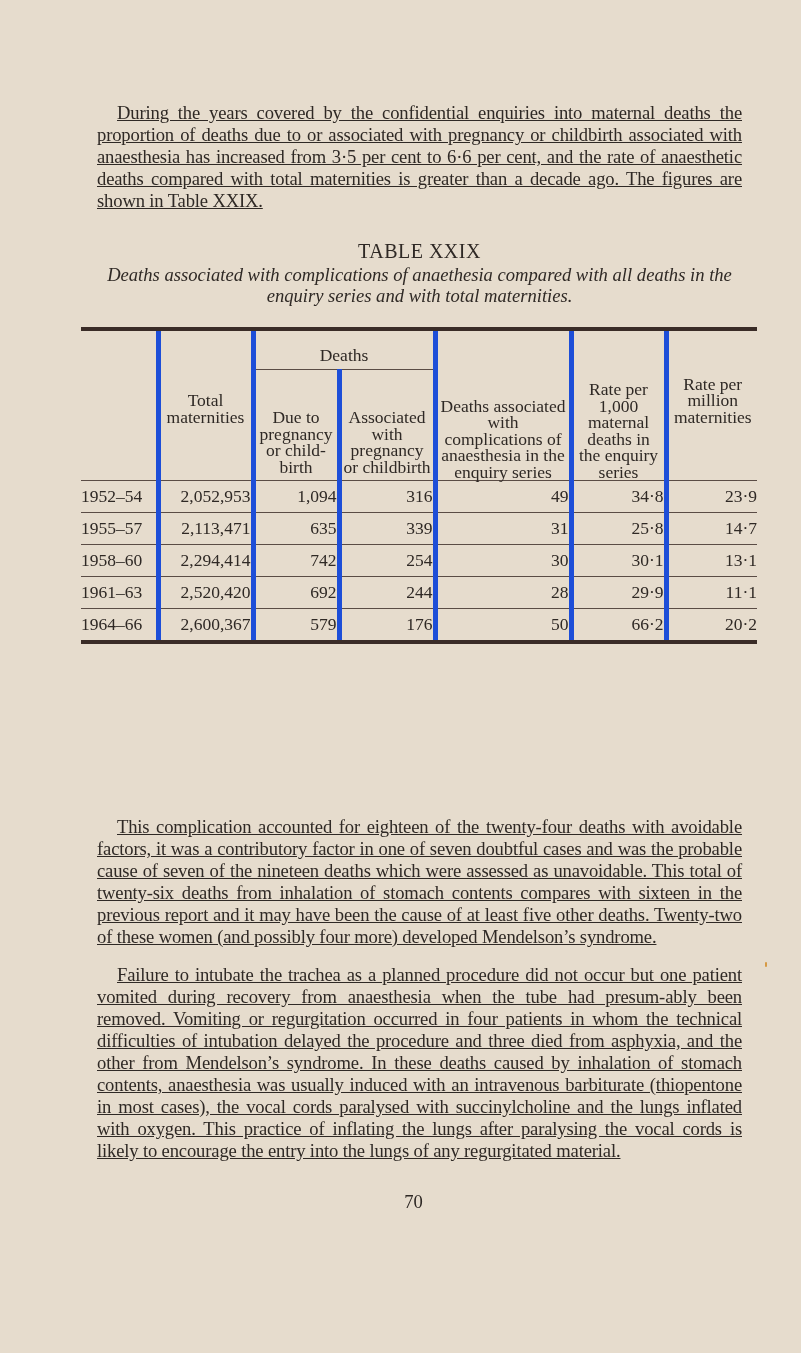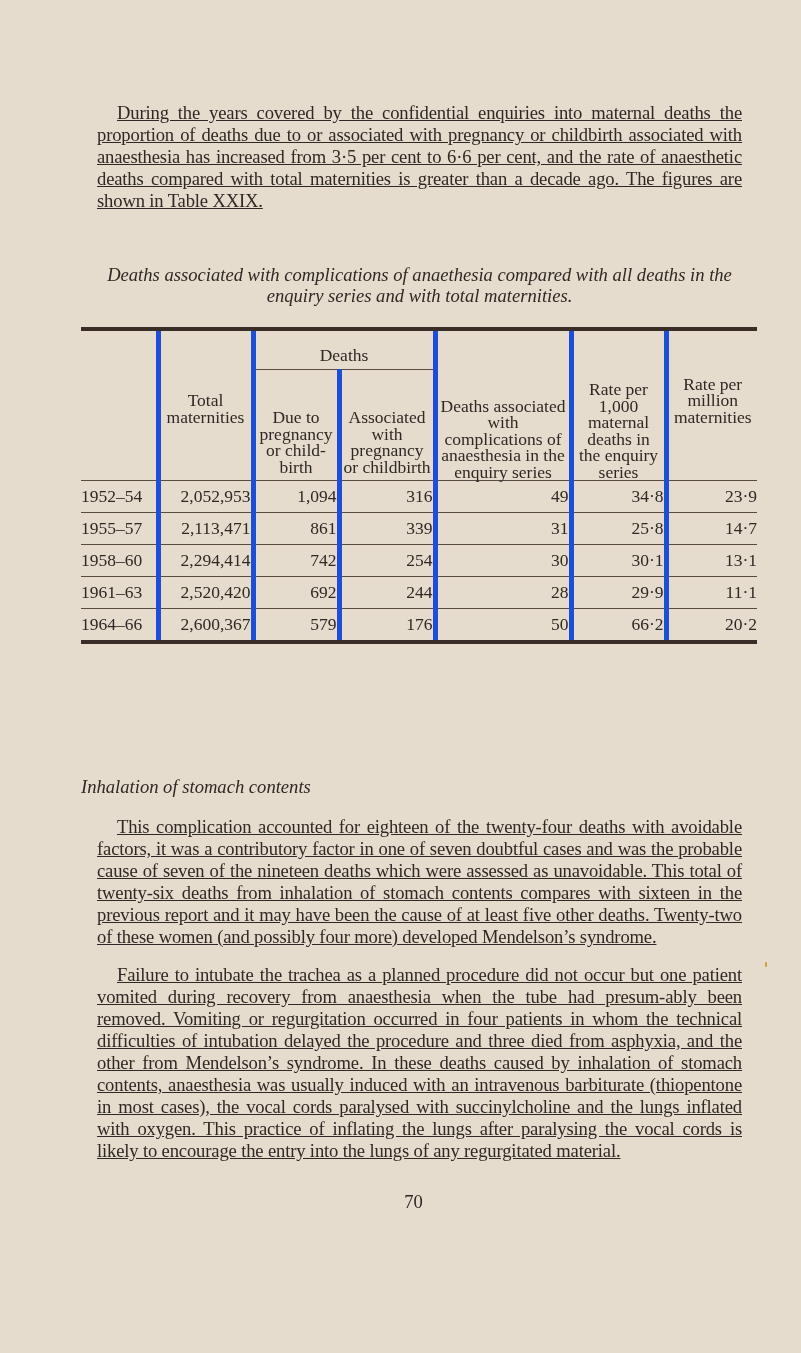--- a/index.html
+++ b/index.html
@@ -53,20 +53,21 @@
 </style>
 </head>
 <body>
 
 <div class="page">
 
   <div class="body-text" id="intro">
     <p>During the years covered by the confidential enquiries into maternal deaths the proportion of deaths due to or associated with pregnancy or childbirth associated with anaesthesia has increased from 3·5 per cent to 6·6 per cent, and the rate of anaesthetic deaths compared with total maternities is greater than a decade ago. The figures are shown in Table XXIX.</p>
   </div>
 
+  <div class="table-title">TABLE XXIX</div>
   <div class="table-caption">Deaths associated with complications of anaethesia compared with all deaths in the enquiry series and with total maternities.</div>
 
   <div class="tbl-wrap">
     <div class="rule-thick"></div>
     <table class="data">
       <colgroup>
         <col style="width:77px">
           <col style="width:95px">
           <col style="width:86px">
         <col style="width:96px">
@@ -94,21 +95,21 @@
           <td class="vl">2,052,953</td>
           <td class="vl">1,094</td>
           <td class="vl">316</td>
           <td class="vl">49</td>
           <td class="vl">34·8</td>
           <td class="vl">23·9</td>
         </tr>
         <tr>
           <td class="yr">1955–57</td>
           <td class="vl">2,113,471</td>
-          <td class="vl">861</td>
+          <td class="vl">635</td>
           <td class="vl">339</td>
           <td class="vl">31</td>
           <td class="vl">25·8</td>
           <td class="vl">14·7</td>
         </tr>
         <tr>
           <td class="yr">1958–60</td>
           <td class="vl">2,294,414</td>
           <td class="vl">742</td>
           <td class="vl">254</td>
@@ -133,21 +134,20 @@
           <td class="vl">50</td>
           <td class="vl">66·2</td>
           <td class="vl">20·2</td>
         </tr>
       </tbody>
     </table>
     <div class="rule-thick"></div>
   </div>
 
 
-  <div class="section-heading">Inhalation of stomach contents</div>
 
   <div class="body-text" id="inhalation">
     <p>This complication accounted for eighteen of the twenty-four deaths with avoidable factors, it was a contributory factor in one of seven doubtful cases and was the probable cause of seven of the nineteen deaths which were assessed as unavoidable. This total of twenty-six deaths from inhalation of stomach contents compares with sixteen in the previous report and it may have been the cause of at least five other deaths. Twenty-two of these women (and possibly four more) developed Mendelson’s syndrome.</p>
     <p>Failure to intubate the trachea as a planned procedure did not occur but one patient vomited during recovery from anaesthesia when the tube had presum-ably been removed. Vomiting or regurgitation occurred in four patients in whom the technical difficulties of intubation delayed the procedure and three died from asphyxia, and the other from Mendelson’s syndrome. In these deaths caused by inhalation of stomach contents, anaesthesia was usually induced with an intravenous barbiturate (thiopentone in most cases), the vocal cords paralysed with succinylcholine and the lungs inflated with oxygen. This practice of inflating the lungs after paralysing the vocal cords is likely to encourage the entry into the lungs of any regurgitated material.</p>
   </div>
 
   <div class="page-number">70</div>
 
   <div class="speck"></div>
 </div>

